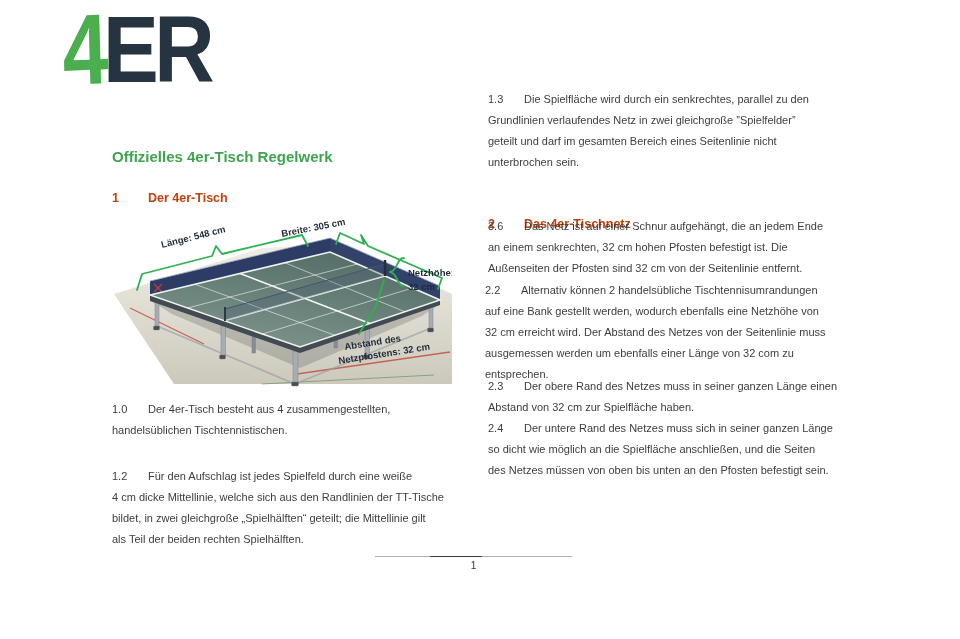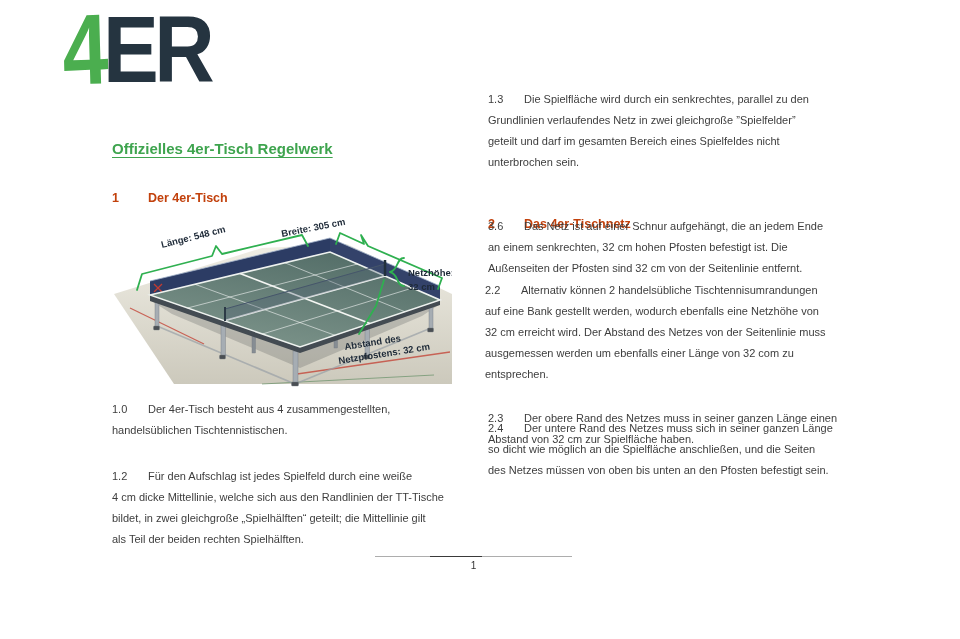--- a/index.html
+++ b/index.html
@@ -8,22 +8,22 @@
     font-family:"Liberation Sans",sans-serif;overflow:hidden;
   }
   
   .logo{position:absolute;left:63px;top:16px;width:170px;height:105px;}
   .logo span{position:absolute;font-weight:bold;line-height:1;}
   .logo-4{left:-2px;top:-16px;font-size:100px;color:#4bae4f;transform:scaleX(.82) rotate(-2deg);transform-origin:left top;}
   .logo-er{left:40px;top:-14px;font-size:95px;color:#253440;letter-spacing:-5px;transform:scaleX(.88);transform-origin:left top;}
   .logo-tisch{left:42px;top:66px;font-size:37px;color:#253440;letter-spacing:.5px;}
   
   .doc-title{
-    position:absolute;left:112px;top:140px;font-size:15px;font-weight:bold;color:#3ea44e;
-    text-decoration:underline;text-underline-offset:3px;text-align:center;
+    position:absolute;left:112px;top:148px;font-size:15px;font-weight:bold;color:#3ea44e;
+    text-underline-offset:3px;text-align:center;
   }
   .sec-heading{position:absolute;font-size:12.5px;font-weight:bold;color:#c2410c;}
   .para{position:absolute;font-size:11px;line-height:21px;color:#3d3d3d;width:400px;}
   .pnum{display:inline-block;width:36px;}
   .ptext{white-space:pre-line;}
   
   .figure{position:absolute;left:112px;top:212px;width:340px;height:176px;}
   
   .footer-rule{position:absolute;left:375px;top:556px;width:197px;height:1px;background:#adadad;}
   .footer-rule-dark{position:absolute;left:55px;top:0;width:52px;height:1px;background:#3a3a3a;}
@@ -136,21 +136,21 @@
 <div class="para" style="left:112px;top:442px;margin-top:24px;">
   <span class="pnum">1.2</span><span class="ptext">Für den Aufschlag ist jedes Spielfeld durch eine weiße
 4 cm dicke Mittellinie, welche sich aus den Randlinien der TT-Tische
 bildet, in zwei gleichgroße „Spielhälften“ geteilt; die Mittellinie gilt
 als Teil der beiden rechten Spielhälften.</span>
 </div>
 
 <div class="para" style="left:488px;top:89px;">
   <span class="pnum">1.3</span><span class="ptext">Die Spielfläche wird durch ein senkrechtes, parallel zu den
 Grundlinien verlaufendes Netz in zwei gleichgroße ”Spielfelder”
-geteilt und darf im gesamten Bereich eines Spielfeldes nicht
+geteilt und darf im gesamten Bereich eines Seitenlinie nicht
 unterbrochen sein.</span>
 </div>
 
 <div class="sec-heading" style="left:488px;top:189px;margin-top:28px;">
   <span class="pnum">2</span><span>Das 4er-Tischnetz</span>
 </div>
 
 <div class="para" style="left:488px;top:216px;">
   <span class="pnum">3.6</span><span class="ptext">Das Netz ist auf einer Schnur aufgehängt, die an jedem Ende
 an einem senkrechten, 32 cm hohen Pfosten befestigt ist. Die
@@ -158,21 +158,21 @@
 </div>
 
 <div class="para" style="left:485px;top:280px;">
   <span class="pnum">2.2</span><span class="ptext">Alternativ können 2 handelsübliche Tischtennisumrandungen
 auf eine Bank gestellt werden, wodurch ebenfalls eine Netzhöhe von
 32 cm erreicht wird. Der Abstand des Netzes von der Seitenlinie muss
 ausgemessen werden um ebenfalls einer Länge von 32 com zu
 entsprechen.</span>
 </div>
 
-<div class="para" style="left:488px;top:376px;margin-top:32px;">
+<div class="para" style="left:488px;top:376px;">
   <span class="pnum">2.3</span><span class="ptext">Der obere Rand des Netzes muss in seiner ganzen Länge einen
 Abstand von 32 cm zur Spielfläche haben.</span>
 </div>
 
 <div class="para" style="left:488px;top:418px;">
   <span class="pnum">2.4</span><span class="ptext">Der untere Rand des Netzes muss sich in seiner ganzen Länge
 so dicht wie möglich an die Spielfläche anschließen, und die Seiten
 des Netzes müssen von oben bis unten an den Pfosten befestigt sein.</span>
 </div>
 

